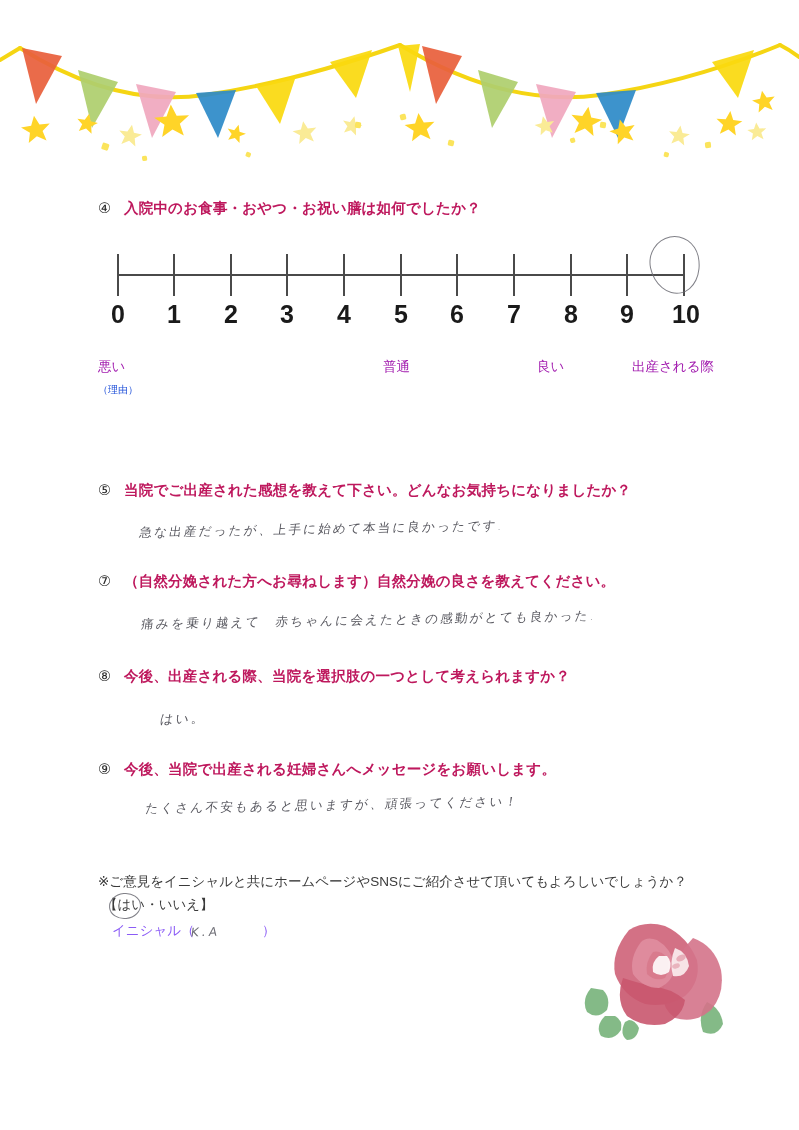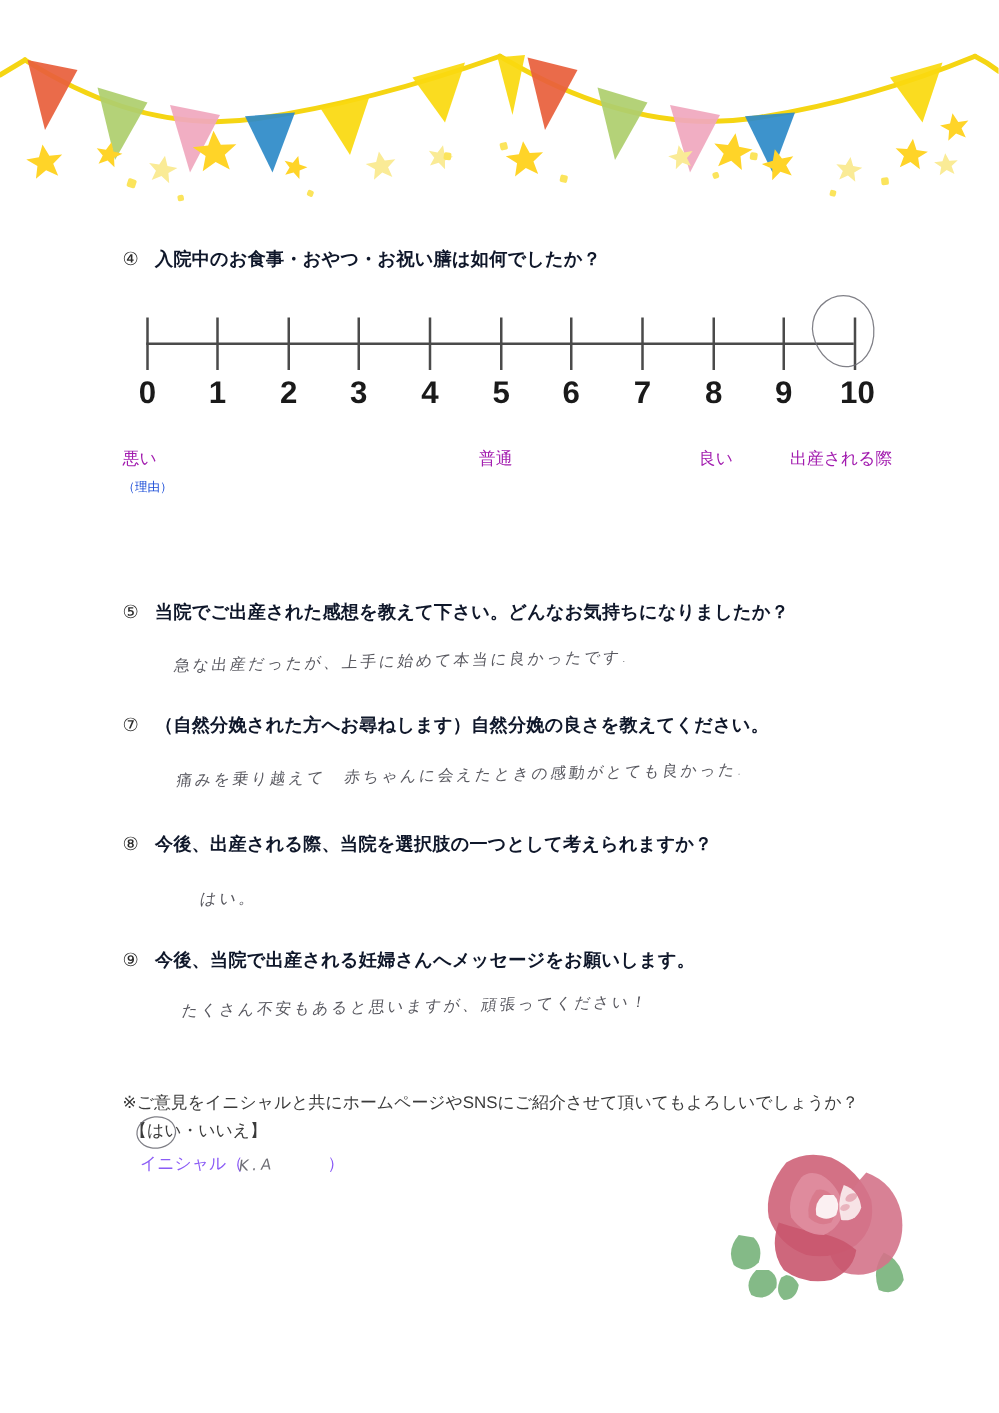--- a/index.html
+++ b/index.html
@@ -36,21 +36,21 @@
     font-size: 14.5px;
     line-height: 20px;
     color: #2b2b2b;
     width: 26px;
     flex: none;
   }
   .q-text {
     font-size: 14.5px;
     line-height: 20px;
     font-weight: bold;
-    color: #0f172a;
+    color: #be185d;
     letter-spacing: .2px;
   }
 
   
   .hand {
     position: absolute;
     font-family: "DejaVu Sans", sans-serif;
     font-size: 13px;
     color: #4a4a52;
     white-space: nowrap;
@@ -259,21 +259,21 @@
     <div class="tick-label" style="left:232px;">4</div>
     <div class="tick-label" style="left:289px;">5</div>
     <div class="tick-label" style="left:345px;">6</div>
     <div class="tick-label" style="left:402px;">7</div>
     <div class="tick-label" style="left:459px;">8</div>
     <div class="tick-label" style="left:515px;">9</div>
     <div class="tick-label" style="left:574px;">10</div>
 
     <div class="anchor-label" style="left:-14px;">悪い</div>
     <div class="anchor-label" style="left:271px;">普通</div>
-    <div class="anchor-label" style="left:447px;text-align:center;">良い</div>
+    <div class="anchor-label" style="left:425px;text-align:center;">良い</div>
     <div class="anchor-label" style="left:520px;">出産される際</div>
   </div>
 
   <div id="rating-circle"></div>
 
   <div id="reason-label">（理由）</div>
 
   <div class="q-line" style="left:98px; top:480px;">
     <span class="q-num">⑤</span>
     <span class="q-text">当院でご出産された感想を教えて下さい。どんなお気持ちになりましたか？</span>

